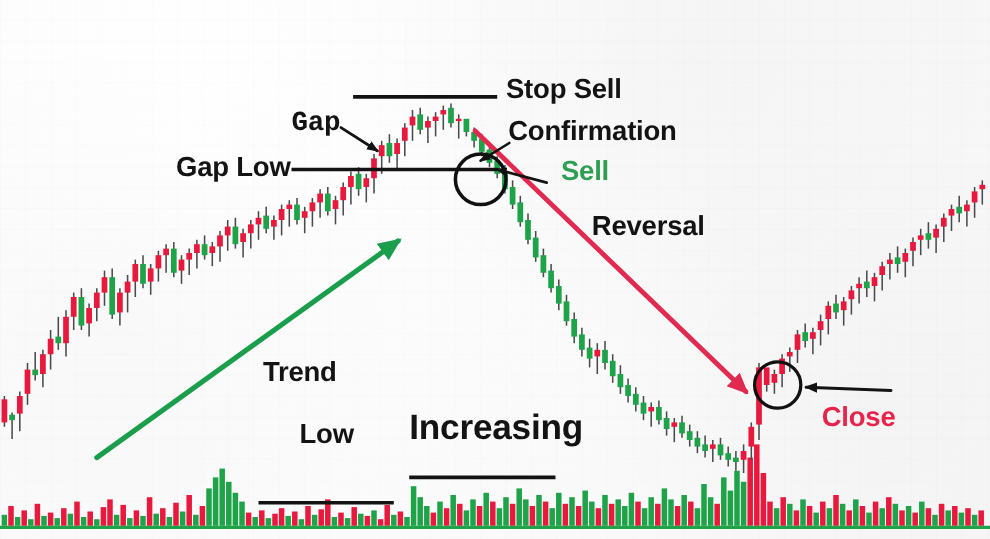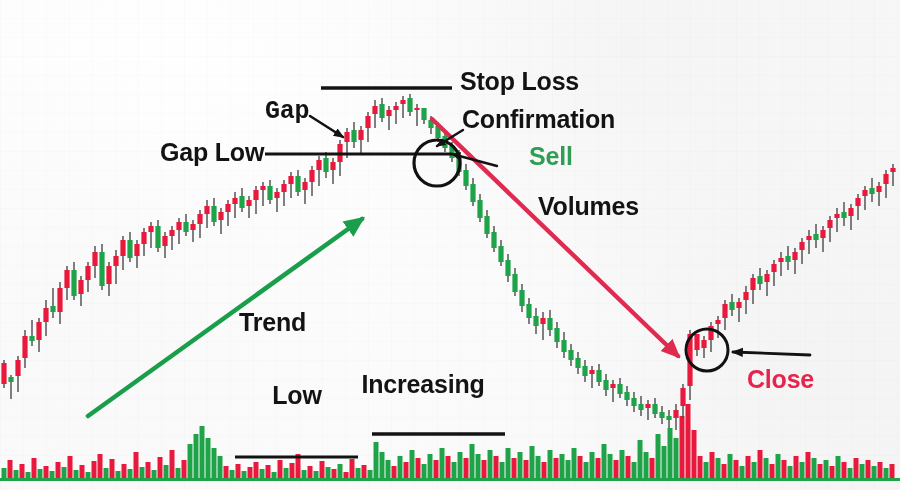--- a/index.html
+++ b/index.html
@@ -484,36 +484,36 @@
     <line class="ov-arrow-reversal" stroke="#e12a50" stroke-width="4.4" stroke-linecap="round" marker-end="url(#ah-red)" x1="432" y1="119" x2="678" y2="356"></line>
     <line class="ov-arrow-gap" stroke="#131313" stroke-width="2.6" stroke-linecap="round" marker-end="url(#ah-black)" x1="310" y1="116" x2="343" y2="137"></line>
     <line class="ov-arrow-confirm" stroke="#131313" stroke-width="2.4" stroke-linecap="round" marker-end="url(#ah-black)" x1="463" y1="130" x2="437" y2="146"></line>
     <line class="ov-arrow-sell" stroke="#131313" stroke-width="2.4" stroke-linecap="round" marker-end="url(#ah-black)" x1="497" y1="166" x2="452" y2="154"></line>
     <line class="ov-arrow-close" stroke="#131313" stroke-width="2.8" stroke-linecap="round" marker-end="url(#ah-black)" x1="810" y1="355" x2="733" y2="352"></line>
 
     <circle class="ov-circle-sell" fill="none" stroke="#111111" stroke-width="3.2" cx="437" cy="163" r="23"></circle>
     <circle class="ov-circle-close" fill="none" stroke="#111111" stroke-width="3.0" cx="707" cy="350" r="21"></circle>
   </svg>
 
-  <div class="anno" style="left:460px; top:69px; font-size:25px;">Stop Loss</div>
+  <div class="anno" style="left:460px; top:69px; font-size:25px;">Stop Sell</div>
 
   <div class="anno" style="left:265px; top:99px; font-size:25px;font-family:Liberation Mono, monospace;">Gap</div>
 
   <div class="anno" style="left:160px; top:140px; font-size:25px;">Gap Low</div>
 
   <div class="anno" style="left:462px; top:107px; font-size:25px;">Confirmation</div>
 
-  <div class="anno sell" style="left:529px; top:144px; font-size:25px;">Sell</div>
-
-  <div class="anno" style="left:538px; top:194px; font-size:25px;">Volumes</div>
-
-  <div class="anno" style="left:239px; top:310px; font-size:25px;">Trend</div>
+  <div class="anno sell" style="left:510px; top:144px; font-size:25px;">Sell</div>
+
+  <div class="anno" style="left:538px; top:194px; font-size:25px;">Reversal</div>
+
+  <div class="anno" style="left:239px; top:326px; font-size:25px;">Trend</div>
 
   <div class="anno center" style="left:238px; top:383px; font-size:25px; width:118px;">
     <div>Low</div>
   </div>
 
-  <div class="anno center" style="left:352px; top:372px; font-size:25px; width:142px;">
+  <div class="anno center" style="left:372px; top:372px; font-size:32px; width:142px;">
     <div>Increasing</div>
   </div>
 
   <div class="anno close" style="left:747px; top:367px; font-size:25px;">Close</div>
 </div>
 
 </body></html>

